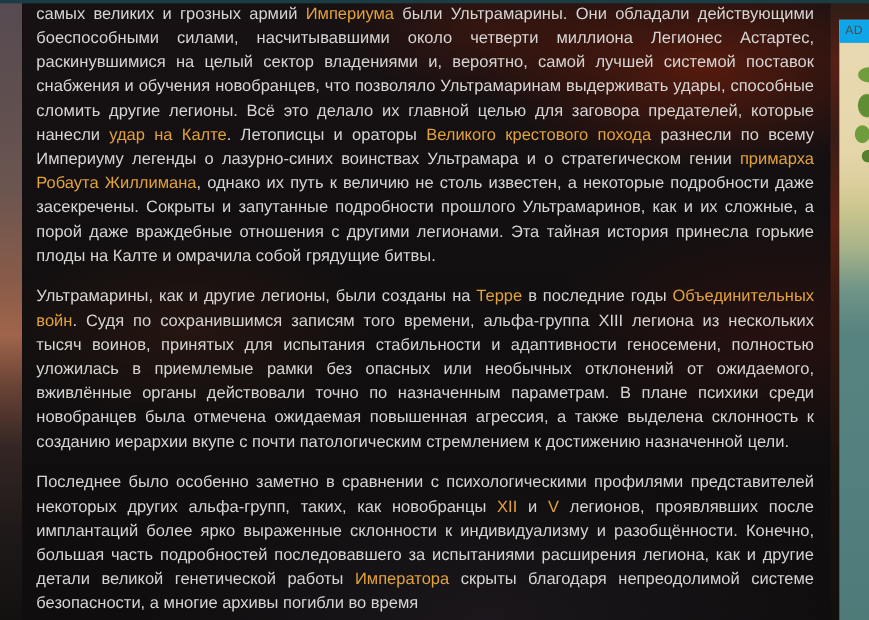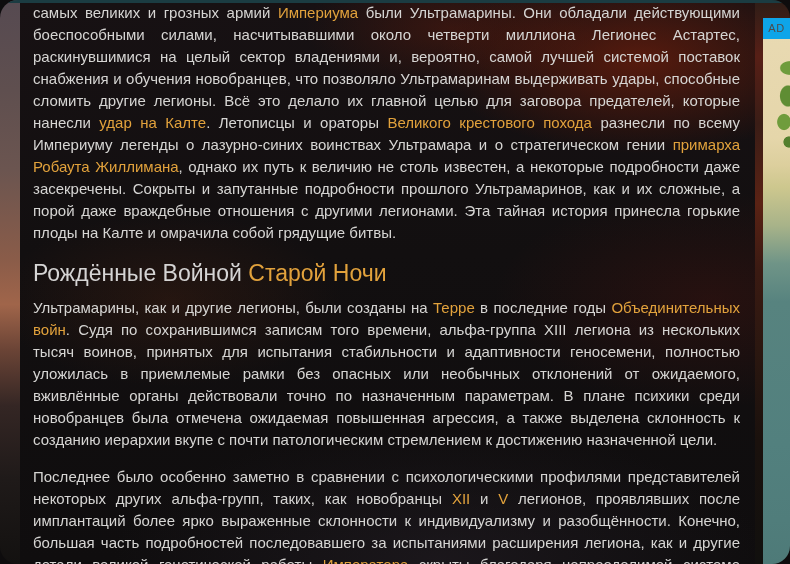--- a/index.html
+++ b/index.html
@@ -1,21 +1,21 @@
 <!DOCTYPE html>
 <html lang="ru" style="--link: #e2a23c;"><head>
 <meta charset="utf-8">
 <style>
   html,body{margin:0;padding:0;}
   body{
     width:790px;height:564px;overflow:hidden;
     background:#0e0c0d;
     font-family:"Liberation Sans", sans-serif;
   }
-  .viewport{position:relative;width:790px;height:564px;overflow:hidden;border-radius:18px;}
+  .viewport{position:relative;width:790px;height:564px;overflow:hidden;}
 
   
   .bg-left{
     position:absolute;left:0;top:0;width:20px;height:564px;
     background:linear-gradient(180deg,
       #564a51 0%,#5f4f4f 16%,#6b5550 30%,#8a5c49 46%,#a0654a 54%,
       #6b4436 62%,#342624 72%,#1f1a19 85%,#131110 100%);
   }
   
   .bg-right{
@@ -69,21 +69,20 @@
 </head>
 <body>
 
 <div class="viewport">
   <div class="bg-left"></div>
   <div class="bg-right"></div>
   <div class="top-line"></div>
 
   <div class="content">
     <p><span>самых великих и грозных армий </span><a class="wlink" href="#">Империума</a><span> были Ультрамарины. Они обладали действующими боеспособными силами, насчитывавшими около четверти миллиона Легионес Астартес, раскинувшимися на целый сектор владениями и, вероятно, самой лучшей системой поставок снабжения и обучения новобранцев, что позволяло Ультрамаринам выдерживать удары, способные сломить другие легионы. Всё это делало их главной целью для заговора предателей, которые нанесли </span><a class="wlink" href="#">удар на Калте</a><span>. Летописцы и ораторы </span><a class="wlink" href="#">Великого крестового похода</a><span> разнесли по всему Империуму легенды о лазурно-синих воинствах Ультрамара и о стратегическом гении </span><a class="wlink" href="#">примарха Робаута Жиллимана</a><span>, однако их путь к величию не столь известен, а некоторые подробности даже засекречены. Сокрыты и запутанные подробности прошлого Ультрамаринов, как и их сложные, а порой даже враждебные отношения с другими легионами. Эта тайная история принесла горькие плоды на Калте и омрачила собой грядущие битвы.</span></p>
-    <h2><span>Рождённые Войной </span><a class="wlink" href="#">Старой Ночи</a></h2>
     <p><span>Ультрамарины, как и другие легионы, были созданы на </span><a class="wlink" href="#">Терре</a><span> в последние годы </span><a class="wlink" href="#">Объединительных войн</a><span>. Судя по сохранившимся записям того времени, альфа-группа XIII легиона из нескольких тысяч воинов, принятых для испытания стабильности и адаптивности геносемени, полностью уложилась в приемлемые рамки без опасных или необычных отклонений от ожидаемого, вживлённые органы действовали точно по назначенным параметрам. В плане психики среди новобранцев была отмечена ожидаемая повышенная агрессия, а также выделена склонность к созданию иерархии вкупе с почти патологическим стремлением к достижению назначенной цели.</span></p>
     <p><span>Последнее было особенно заметно в сравнении с психологическими профилями представителей некоторых других альфа-групп, таких, как новобранцы </span><a class="wlink" href="#">XII</a><span> и </span><a class="wlink" href="#">V</a><span> легионов, проявлявших после имплантаций более ярко выраженные склонности к индивидуализму и разобщённости. Конечно, большая часть подробностей последовавшего за испытаниями расширения легиона, как и другие детали великой генетической работы </span><a class="wlink" href="#">Императора</a><span> скрыты благодаря непреодолимой системе безопасности, а многие архивы погибли во время </span></p>
   </div>
 
   <div class="ad-panel">
     <div class="ad-creative"></div>
     <div class="ad-badge">AD</div>
   </div>
 </div>
 

